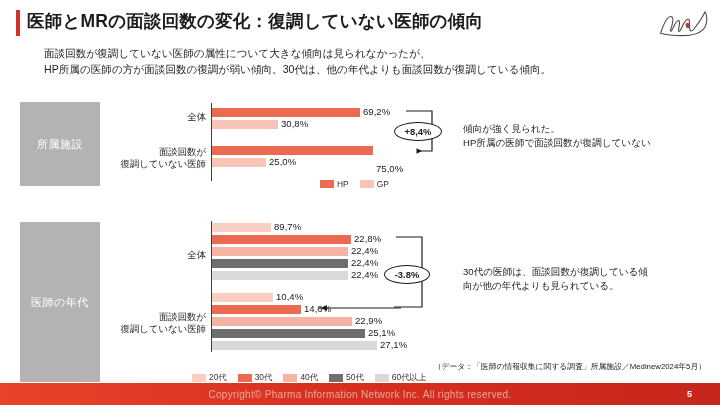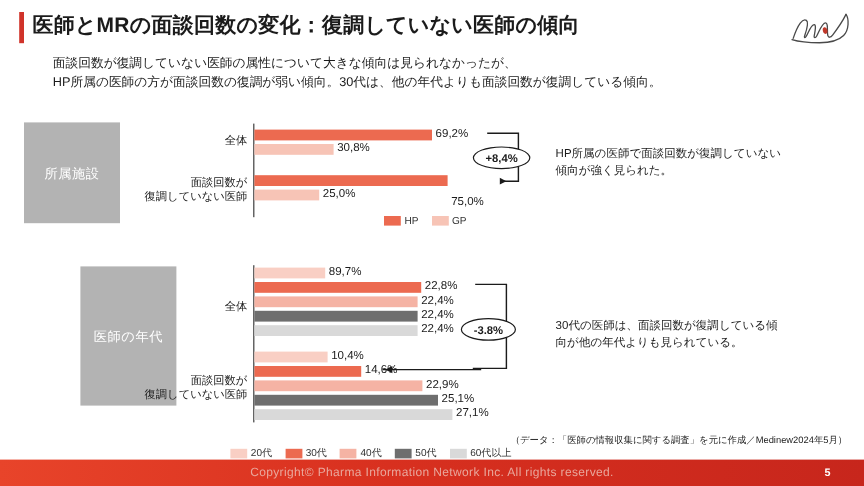--- a/index.html
+++ b/index.html
@@ -135,25 +135,25 @@
         <span>HP</span>
       </span>
       <span class="item">
         <span class="swatch" style="background:#f7c4b6;"></span>
         <span>GP</span>
       </span>
     </div>
   </div>
 
   <div class="note" style="left:463px;top:122px;width:230px;">
+    <div>傾向が強く見られた。</div>
     <div>HP所属の医師で面談回数が復調していない</div>
-    <div>傾向が強く見られた。</div>
-  </div>
-
-  <div class="sect-label" style="left:20px;top:222px;width:80px;height:116px;margin-left:47px;">医師の年代</div>
+  </div>
+
+  <div class="sect-label" style="left:20px;top:222px;width:80px;height:160px;">医師の年代</div>
 
   <div class="chart" style="left:0;top:215px;width:460px;height:160px;">
 
     <div class="axis" style="left:211px;top:6px;height:131px;"></div>
 
     <div class="cat-label" style="left:100px;top:34px;width:106px;">全体</div>
     <div class="cat-label" style="left:100px;top:96px;width:106px;">
       <div>面談回数が</div>
       <div>復調していない医師</div>
     </div>
@@ -221,20 +221,20 @@
         <span>60代以上</span>
       </span>
     </div>
   </div>
 
   <div class="note" style="left:463px;top:265px;width:235px;">
     <div>30代の医師は、面談回数が復調している傾</div>
     <div>向が他の年代よりも見られている。</div>
   </div>
 
-  <div class="source">（データ：「医師の情報収集に関する調査」を元に作成／Medinew2024年5月）</div>
+  <div class="source">（データ：「医師の情報収集に関する調査」所属施設／Medinew2024年5月）</div>
 
   <div class="footer">
     <div class="footer-text">Copyright© Pharma Information Network Inc. All rights reserved.</div>
     <div class="footer-page">5</div>
   </div>
 
 </div>
 
 </body></html>

